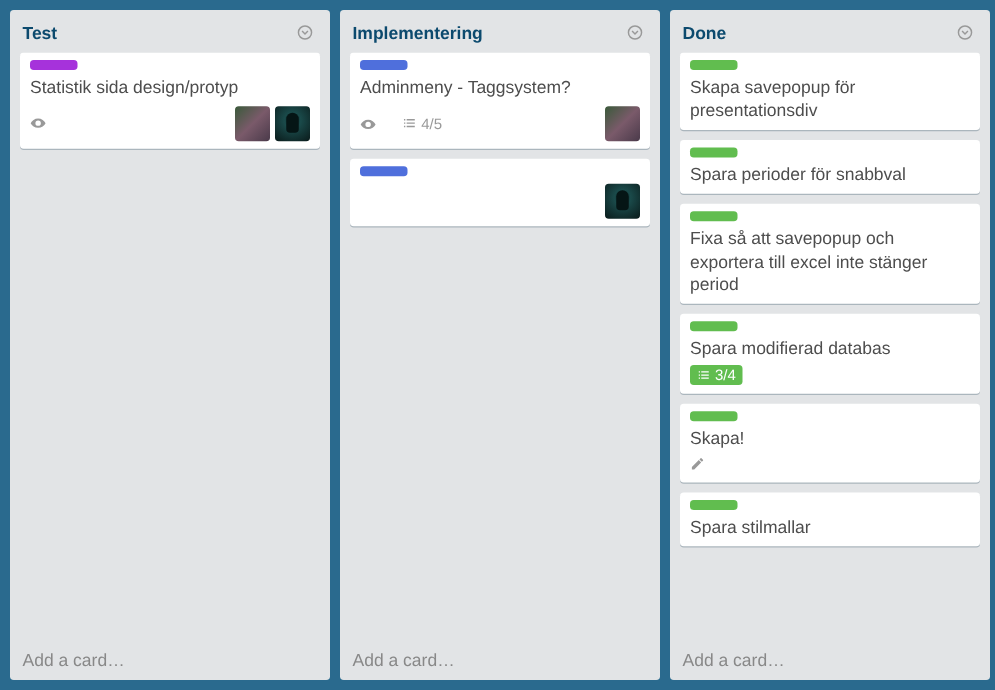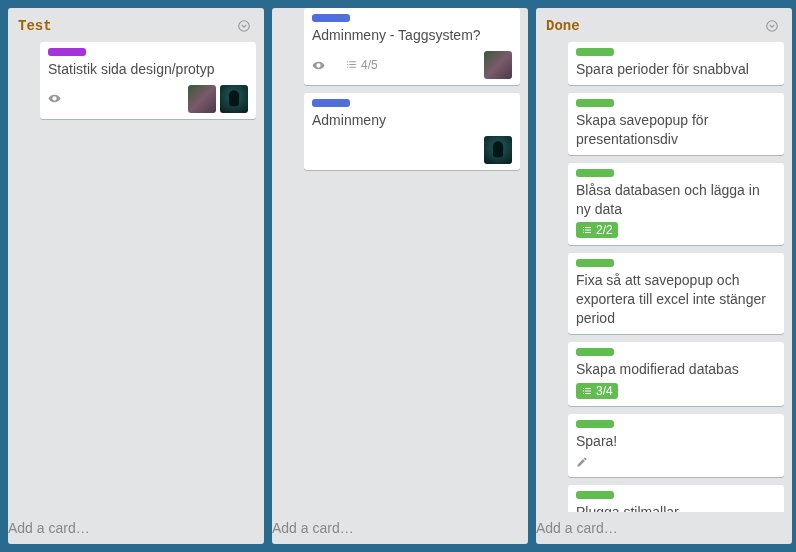--- a/index.html
+++ b/index.html
@@ -25,39 +25,37 @@
     position: relative;
   }
   .list-header {
     display: flex;
     align-items: center;
     justify-content: space-between;
     padding: 8px 10px 6px 10px;
   }
   .list-title {
     font-weight: bold;
-    color: #a16207;
-    font-size: 14px;
-    font-family: Liberation Mono, monospace;
+    color: #0c4a6e;
+    font-size: 14px;
   }
   .list-menu {
     color: #999;
     cursor: pointer;
     width: 20px;
     height: 20px;
     display: flex;
     align-items: center;
     justify-content: center;
   }
   .list-menu svg { width: 14px; height: 14px; fill: #999; }
   .cards {
     padding: 0 8px;
     overflow-y: auto;
     flex: 1 1 auto;
-    margin-left: 24px;
   }
   .cards::-webkit-scrollbar { width: 8px; }
   .cards::-webkit-scrollbar-thumb { background: #b8bdc2; border-radius: 4px; }
   .cards::-webkit-scrollbar-track { background: transparent; }
   .card {
     background: #fff;
     border-radius: 3px;
     box-shadow: 0 1px 0 rgba(9,45,66,.25);
     margin-bottom: 8px;
     padding: 6px 8px 6px 8px;
@@ -129,21 +127,21 @@
   .avatar-b::after{
     content:"";
     position:absolute;
     left:50%; top:50%;
     transform:translate(-50%,-55%);
     width:10px; height:16px;
     background:#051515;
     border-radius:5px 5px 3px 3px;
   }
   .add-card {
-    padding: 8px 0;
+    padding: 8px 10px;
     color: #888;
     cursor: pointer;
     font-size: 14px;
     border-bottom-left-radius: 3px;
     border-bottom-right-radius: 3px;
   }
   .pencil-overlay {
     color:#999;
     margin-top:4px;
   }
@@ -178,20 +176,29 @@
             <div class="avatar avatar-a"></div>
             <div class="avatar avatar-b"></div>
           </div>
         </div>
       </div>
     </div>
   <div class="add-card">Add a card…</div>
 </div>
 
 <div class="list">
+  <div class="list-header">
+    <span class="list-title">Implementering</span>
+    <span class="list-menu">
+      <svg viewBox="0 0 24 24">
+          <circle cx="12" cy="12" r="9" fill="none" stroke="#999" stroke-width="2"></circle>
+          <path d="M8 10l4 4 4-4" fill="none" stroke="#999" stroke-width="2"></path>
+        </svg>
+    </span>
+  </div>
   <div class="cards">
       <div class="card">
         <div class="label-bar" style="background: rgb(79, 111, 220);"></div>
         <div class="card-title">Adminmeny - Taggsystem?</div>
         <div class="card-footer">
           <div class="badges">
             <span class="badge">
               <svg viewBox="0 0 24 24">
                 <path d="M12 5C7 5 2.7 8.1 1 12c1.7 3.9 6 7 11 7s9.3-3.1 11-7c-1.7-3.9-6-7-11-7zm0 11a4 4 0 110-8 4 4 0 010 8z"></path>
               </svg>
@@ -203,21 +210,20 @@
               <span>4/5</span>
             </span>
           </div>
           <div class="members">
             <div class="avatar avatar-a"></div>
           </div>
         </div>
       </div>
       <div class="card">
         <div class="label-bar" style="background: rgb(79, 111, 220);"></div>
-        <div class="card-title">Adminmeny</div>
         <div class="card-footer">
           <div class="badges"></div>
           <div class="members">
             <div class="avatar avatar-b"></div>
           </div>
         </div>
       </div>
     </div>
   <div class="add-card">Add a card…</div>
 </div>
@@ -228,48 +234,42 @@
     <span class="list-menu">
       <svg viewBox="0 0 24 24">
           <circle cx="12" cy="12" r="9" fill="none" stroke="#999" stroke-width="2"></circle>
           <path d="M8 10l4 4 4-4" fill="none" stroke="#999" stroke-width="2"></path>
         </svg>
     </span>
   </div>
   <div class="cards">
       <div class="card">
         <div class="label-bar" style="background: rgb(97, 189, 79);"></div>
+        <div class="card-title">Skapa savepopup för presentationsdiv</div>
+      </div>
+      <div class="card">
+        <div class="label-bar" style="background: rgb(97, 189, 79);"></div>
         <div class="card-title">Spara perioder för snabbval</div>
       </div>
       <div class="card">
         <div class="label-bar" style="background: rgb(97, 189, 79);"></div>
-        <div class="card-title">Skapa savepopup för presentationsdiv</div>
-      </div>
-      <div class="card"><div class="label-bar" style="background: rgb(97, 189, 79);"></div><div class="card-title">Blåsa databasen och lägga in ny data</div><span class="checklist-badge">
-          <svg viewBox="0 0 24 24">
-            <path d="M4 6h2v2H4V6zm4 0h12v2H8V6zM4 11h2v2H4v-2zm4 0h12v2H8v-2zM4 16h2v2H4v-2zm4 0h12v2H8v-2z"></path>
-          </svg>
-          <span>2/2</span>
-        </span></div>
-      <div class="card">
-        <div class="label-bar" style="background: rgb(97, 189, 79);"></div>
         <div class="card-title">Fixa så att savepopup och exportera till excel inte stänger period</div>
       </div>
-      <div class="card"><div class="label-bar" style="background: rgb(97, 189, 79);"></div><div class="card-title">Skapa modifierad databas</div><span class="checklist-badge">
+      <div class="card"><div class="label-bar" style="background: rgb(97, 189, 79);"></div><div class="card-title">Spara modifierad databas</div><span class="checklist-badge">
           <svg viewBox="0 0 24 24">
             <path d="M4 6h2v2H4V6zm4 0h12v2H8V6zM4 11h2v2H4v-2zm4 0h12v2H8v-2zM4 16h2v2H4v-2zm4 0h12v2H8v-2z"></path>
           </svg>
           <span>3/4</span>
         </span></div>
       <div class="card">
         <div class="label-bar" style="background: rgb(97, 189, 79);"></div>
-        <div class="card-title">Spara!</div>
+        <div class="card-title">Skapa!</div>
         <div class="pencil-overlay"><svg viewBox="0 0 24 24">
             <path d="M3 17.25V21h3.75L17.81 9.94l-3.75-3.75L3 17.25zM20.71 7.04a1 1 0 000-1.41l-2.34-2.34a1 1 0 00-1.41 0l-1.83 1.83 3.75 3.75 1.83-1.83z"></path>
           </svg></div>
       </div>
       <div class="card">
         <div class="label-bar" style="background: rgb(97, 189, 79);"></div>
-        <div class="card-title">Plugga stilmallar</div>
+        <div class="card-title">Spara stilmallar</div>
       </div>
     </div>
   <div class="add-card">Add a card…</div>
 </div>
 
 </body></html>

